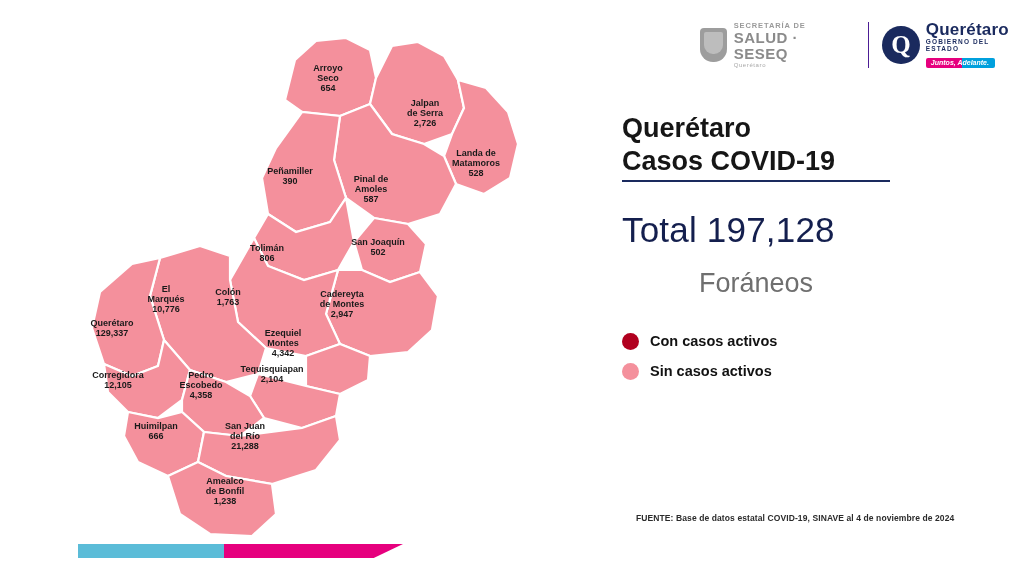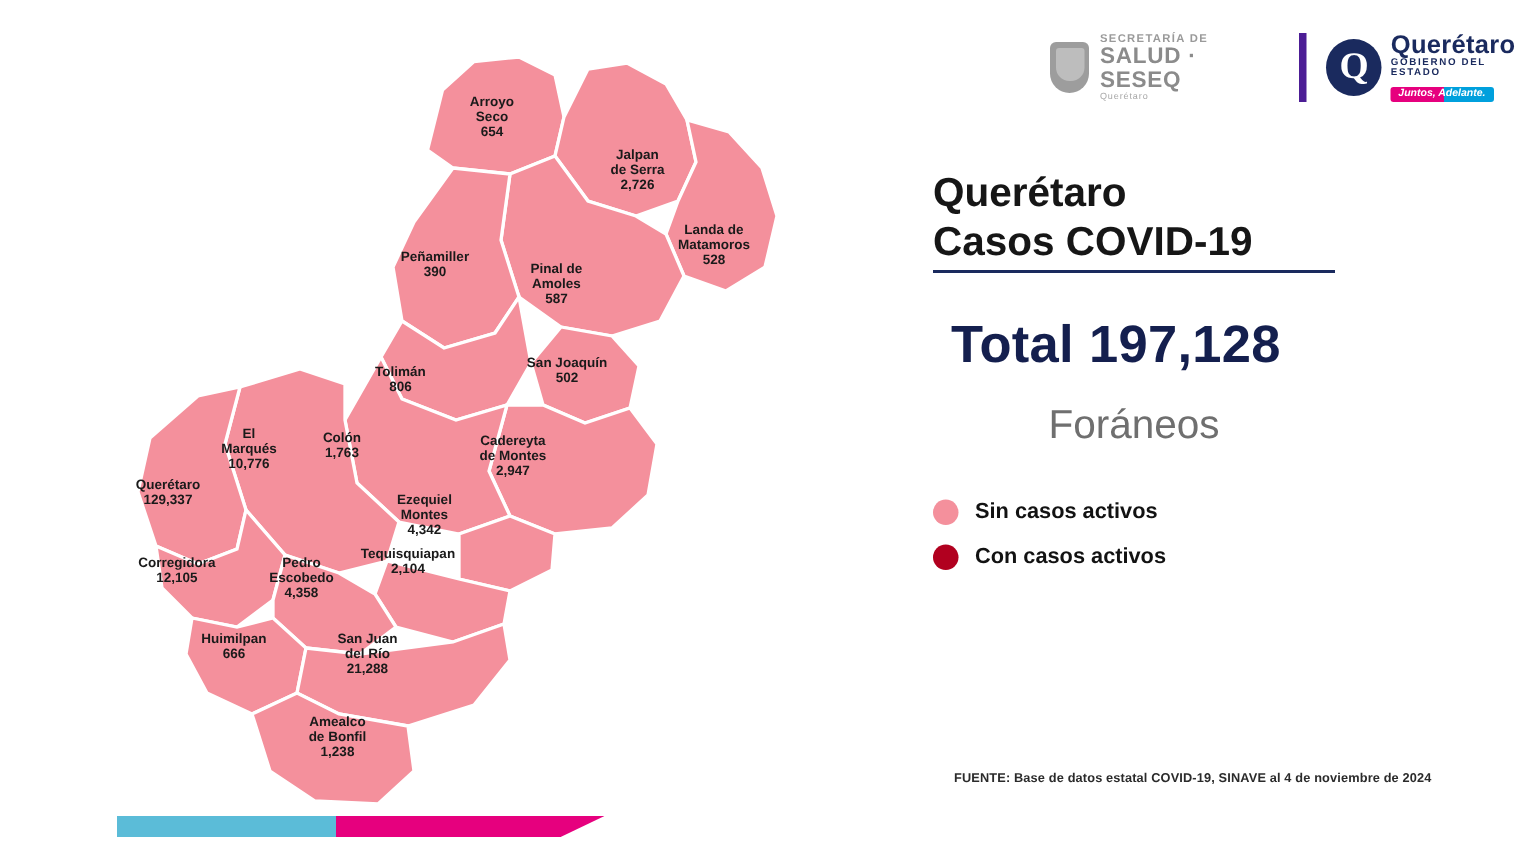--- a/index.html
+++ b/index.html
@@ -28,21 +28,21 @@
     left: 700px;
     display: flex;
     align-items: center;
     gap: 0;
   }
   .logo-salud {
     display: flex;
     align-items: center;
     gap: 7px;
     padding-right: 13px;
-    border-right: 5px solid #4c1d95;
+    border-right: 1px solid #4c1d95;
     height: 46px;
   }
   .shield {
     width: 27px;
     height: 34px;
     background: #9d9d9d;
     border-radius: 4px 4px 13px 13px;
     position: relative;
     overflow: hidden;
   }
@@ -145,24 +145,23 @@
   }
   .rule {
     height: 2px;
     background: #1a2a5e;
     width: 268px;
     margin-top: 2px;
   }
   .total {
     margin-top: 28px;
     font-size: 35px;
-    font-weight: bold;
+    font-weight: normal;
     color: #141f4e;
     letter-spacing: 0.2px;
-    margin-left: 12px;
   }
   .foraneos-label {
     margin-top: 18px;
     text-align: center;
     width: 268px;
     font-size: 27px;
     color: #6f6f6f;
   }
   .foraneos-value {
     text-align: center;
@@ -336,26 +335,26 @@
       <span class="l2">Casos COVID-19</span>
     </h1>
     <div class="rule"></div>
 
     <div class="total">Total 197,128</div>
 
     <div class="foraneos-label">Foráneos</div>
 
     <div class="legend">
       <div class="legend-item">
+        <div class="legend-dot" style="background:#b1001f"></div>
+        <div class="legend-label">Con casos activos</div>
+      </div>
+      <div class="legend-item">
         <div class="legend-dot" style="background:#f4909c"></div>
         <div class="legend-label">Sin casos activos</div>
-      </div>
-      <div class="legend-item">
-        <div class="legend-dot" style="background:#b1001f"></div>
-        <div class="legend-label">Con casos activos</div>
       </div>
     </div>
   </div>
 
   <div class="source">FUENTE: Base de datos estatal  COVID-19,  SINAVE  al 4 de noviembre de 2024</div>
 
   <div class="bottombar">
     <div class="bb-seg" style="width:45%;background:#5bbcd8"></div>
     <div class="bb-seg" style="width:46%;background:#e6007e"></div>
     <div class="bb-seg" style="width:9%;background:#e6007e;clip-path:polygon(0 0,100% 0,0 100%)"></div>

